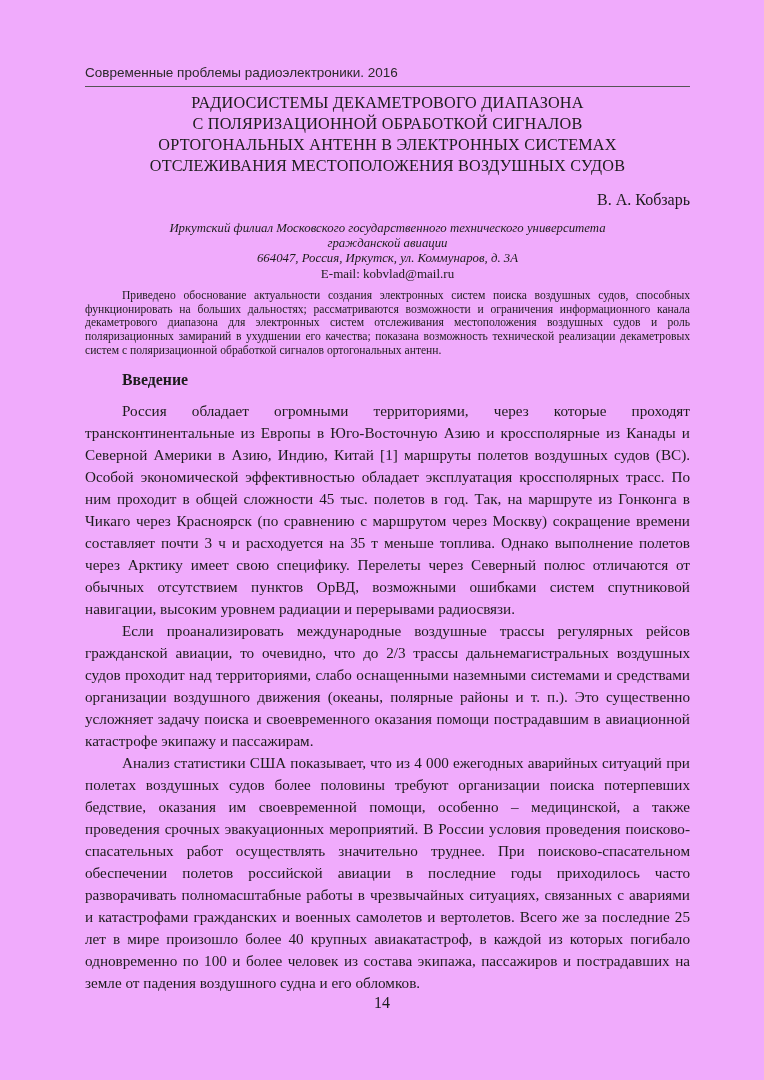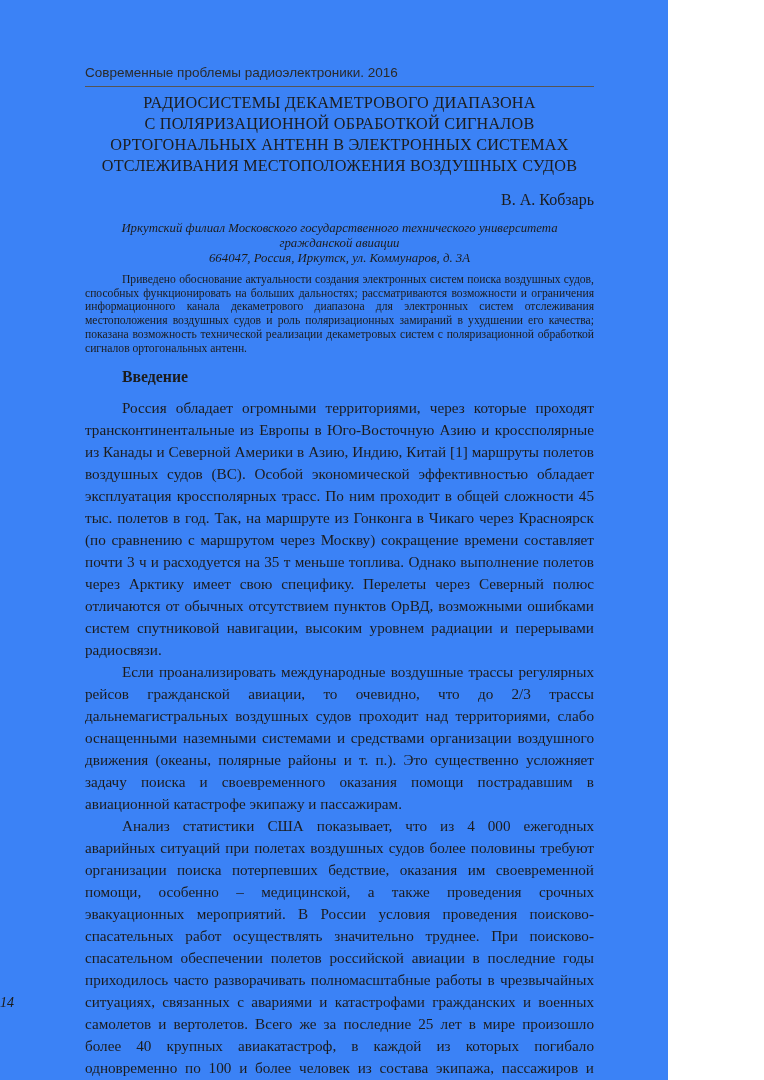--- a/index.html
+++ b/index.html
@@ -1,21 +1,21 @@
 <!DOCTYPE html>
 <html><head>
 <meta charset="utf-8">
 <style>
   html, body { margin: 0; padding: 0; background: #ffffff; }
   .page {
-    width: 668px;
+    width: 764px;
     height: 1080px;
     box-sizing: border-box;
     position: relative;
-    background: #3b82f6;
+    background: #f0abfc;
     padding: 64px 74px 0 85px;
     font-family: "Liberation Serif", serif;
     color: #1c1c1c;
     overflow: hidden;
   }
   .running-header {
     font-family: "Liberation Sans", sans-serif;
     font-size: 13.5px;
     line-height: 17px;
     color: #2a2a2a;
@@ -72,23 +72,23 @@
     margin: 16px 4px 12px 37px;
     font-weight: bold;
     font-size: 15.8px;
     line-height: 24px;
   }
   .page-number {
     position: absolute;
     top: 994px;
     left: 0;
     width: 764px;
-    font-size: 14px;
+    text-align: center;
+    font-size: 16px;
     line-height: 18px;
-    font-style: italic;
   }
 </style>
 </head>
 <body>
 
 <div class="page">
 
   <div class="running-header">Современные проблемы радиоэлектроники. 2016</div>
 
   <div class="title">
@@ -97,20 +97,21 @@
     <div>ОРТОГОНАЛЬНЫХ АНТЕНН В ЭЛЕКТРОННЫХ СИСТЕМАХ</div>
     <div>ОТСЛЕЖИВАНИЯ МЕСТОПОЛОЖЕНИЯ ВОЗДУШНЫХ СУДОВ</div>
   </div>
 
   <div class="author">В. А. Кобзарь</div>
 
   <div class="affiliation">
     <div>Иркутский филиал Московского государственного технического университета</div>
     <div>гражданской авиации</div>
     <div>664047, Россия, Иркутск, ул. Коммунаров, д. 3А</div>
+    <div class="email-line">E-mail: kobvlad@mail.ru</div>
   </div>
 
   <div class="abstract">Приведено обоснование актуальности создания электронных систем поиска воздушных судов, способных функционировать на больших дальностях; рассматриваются возможности и ограничения информационного канала декаметрового диапазона для электронных систем отслеживания местоположения воздушных судов и роль поляризационных замираний в ухудшении его качества; показана возможность технической реализации декаметровых систем с поляризационной обработкой сигналов ортогональных антенн.</div>
 
   <div class="intro-heading">Введение</div>
 
   <p class="para">Россия обладает огромными территориями, через которые проходят трансконтинентальные из Европы в Юго-Восточную Азию и кроссполярные из Канады и Северной Америки в Азию, Индию, Китай [1] маршруты полетов воздушных судов (ВС). Особой экономической эффективностью обладает эксплуатация кроссполярных трасс. По ним проходит в общей сложности 45 тыс. полетов в год. Так, на маршруте из Гонконга в Чикаго через Красноярск (по сравнению с маршрутом через Москву) сокращение времени составляет почти 3 ч и расходуется на 35 т меньше топлива. Однако выполнение полетов через Арктику имеет свою специфику. Перелеты через Северный полюс отличаются от обычных отсутствием пунктов ОрВД, возможными ошибками систем спутниковой навигации, высоким уровнем радиации и перерывами радиосвязи.</p>
 
   <p class="para">Если проанализировать международные воздушные трассы регулярных рейсов гражданской авиации, то очевидно, что до 2/3 трассы дальнемагистральных воздушных судов проходит над территориями, слабо оснащенными наземными системами и средствами организации воздушного движения (океаны, полярные районы и т. п.). Это существенно усложняет задачу поиска и своевременного оказания помощи пострадавшим в авиационной катастрофе экипажу и пассажирам.</p>
 

